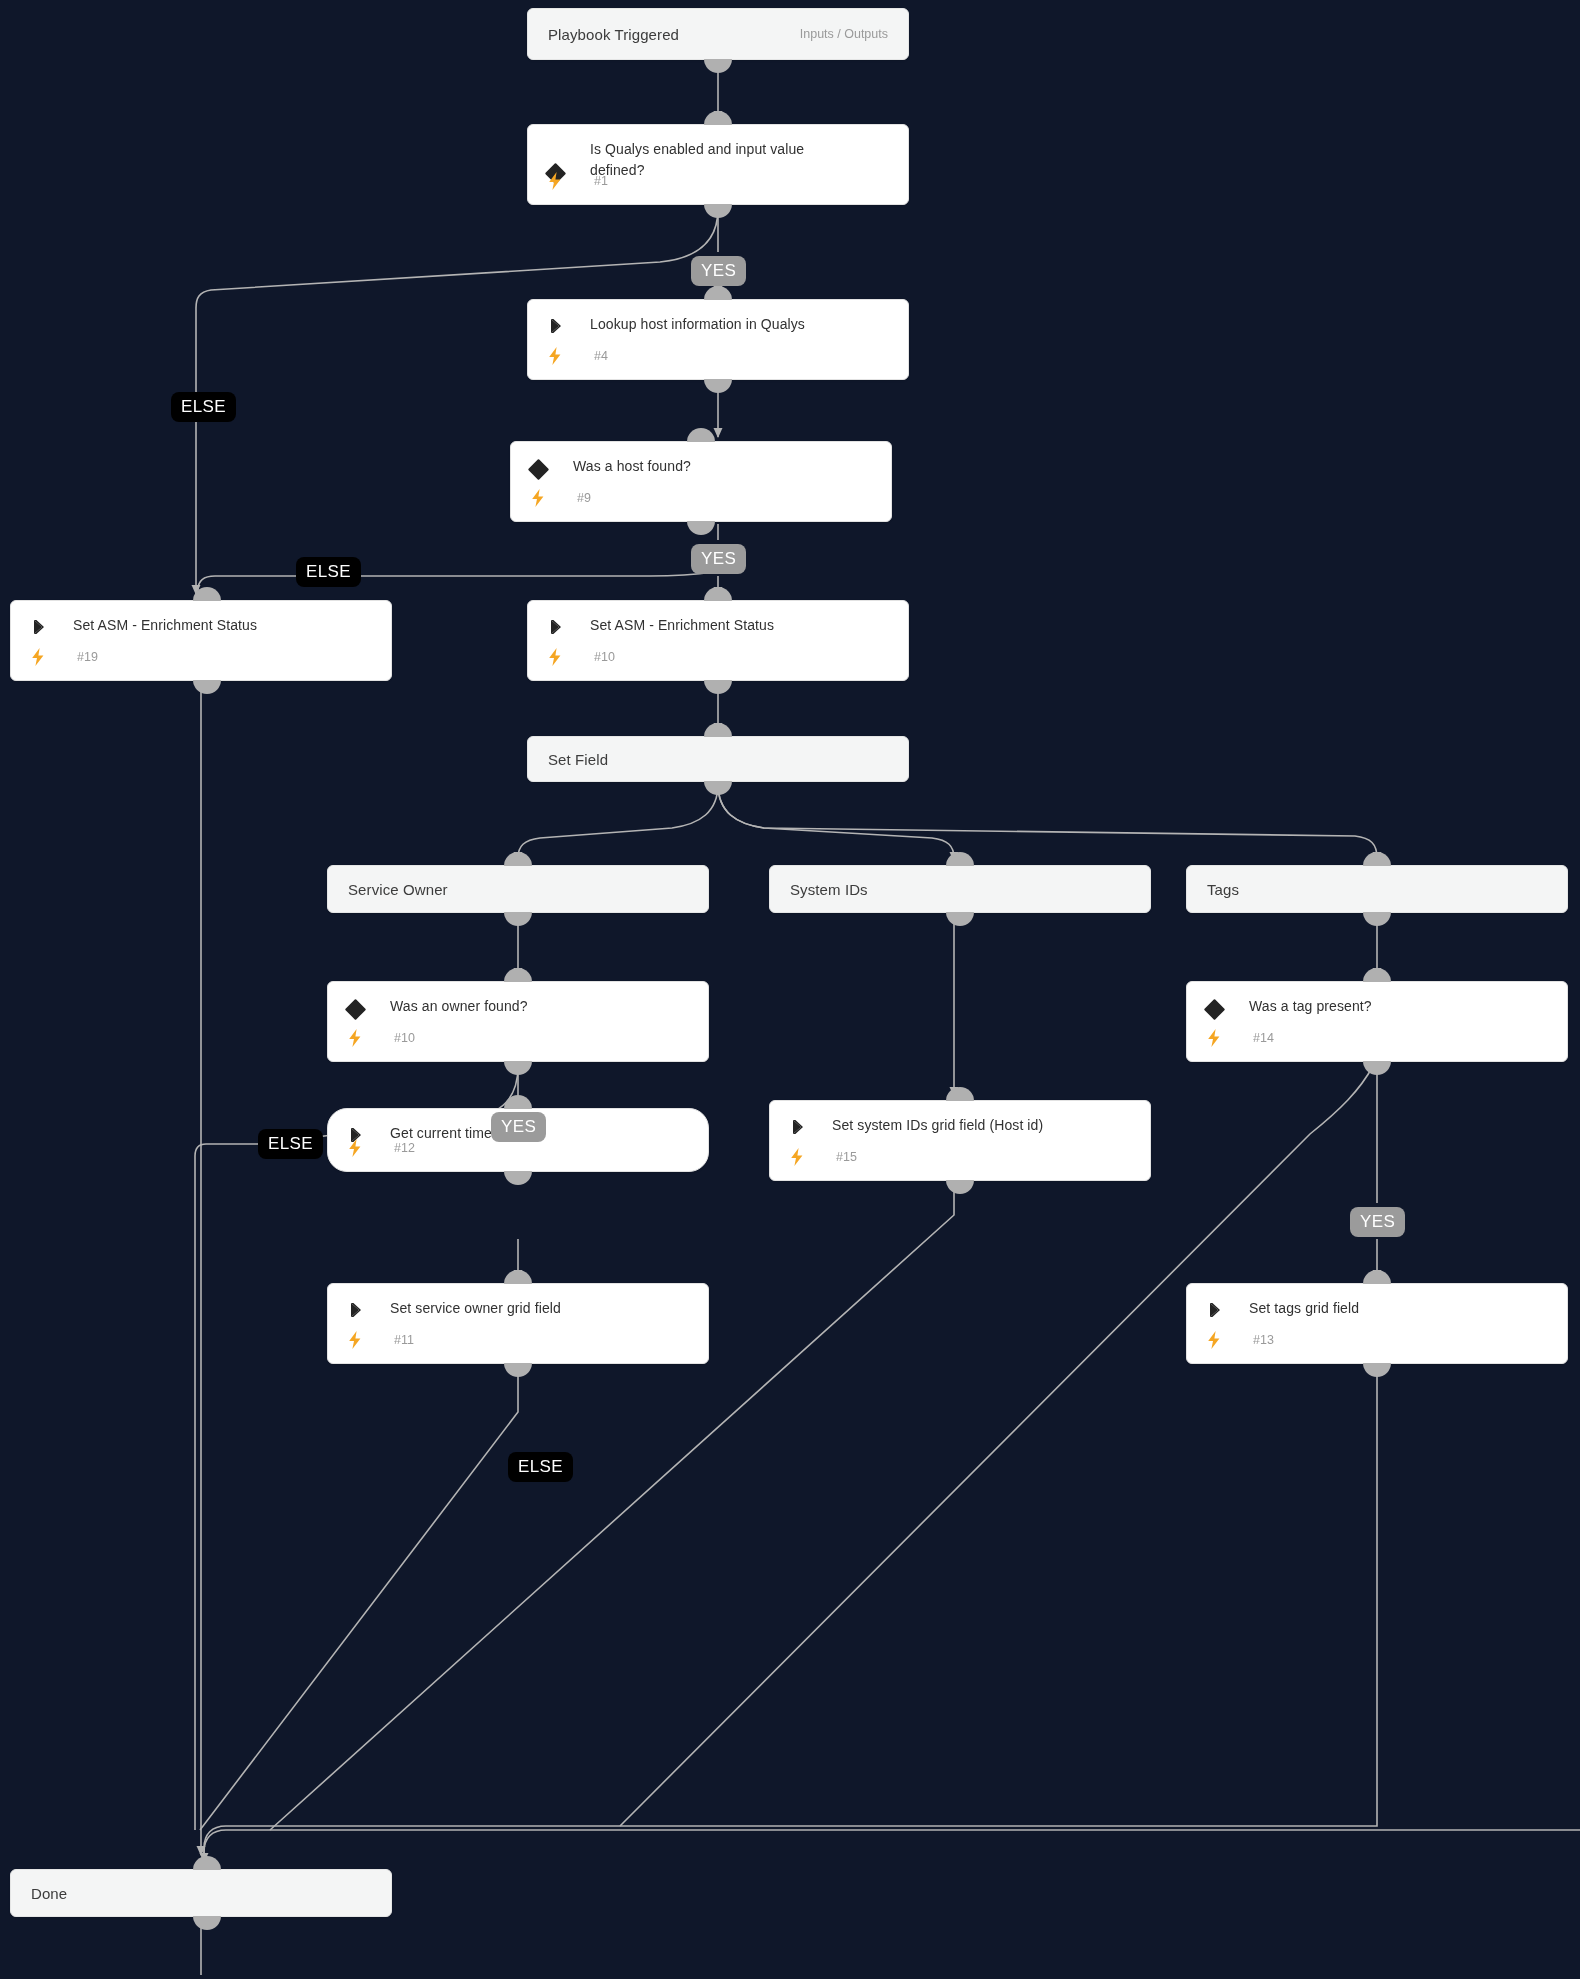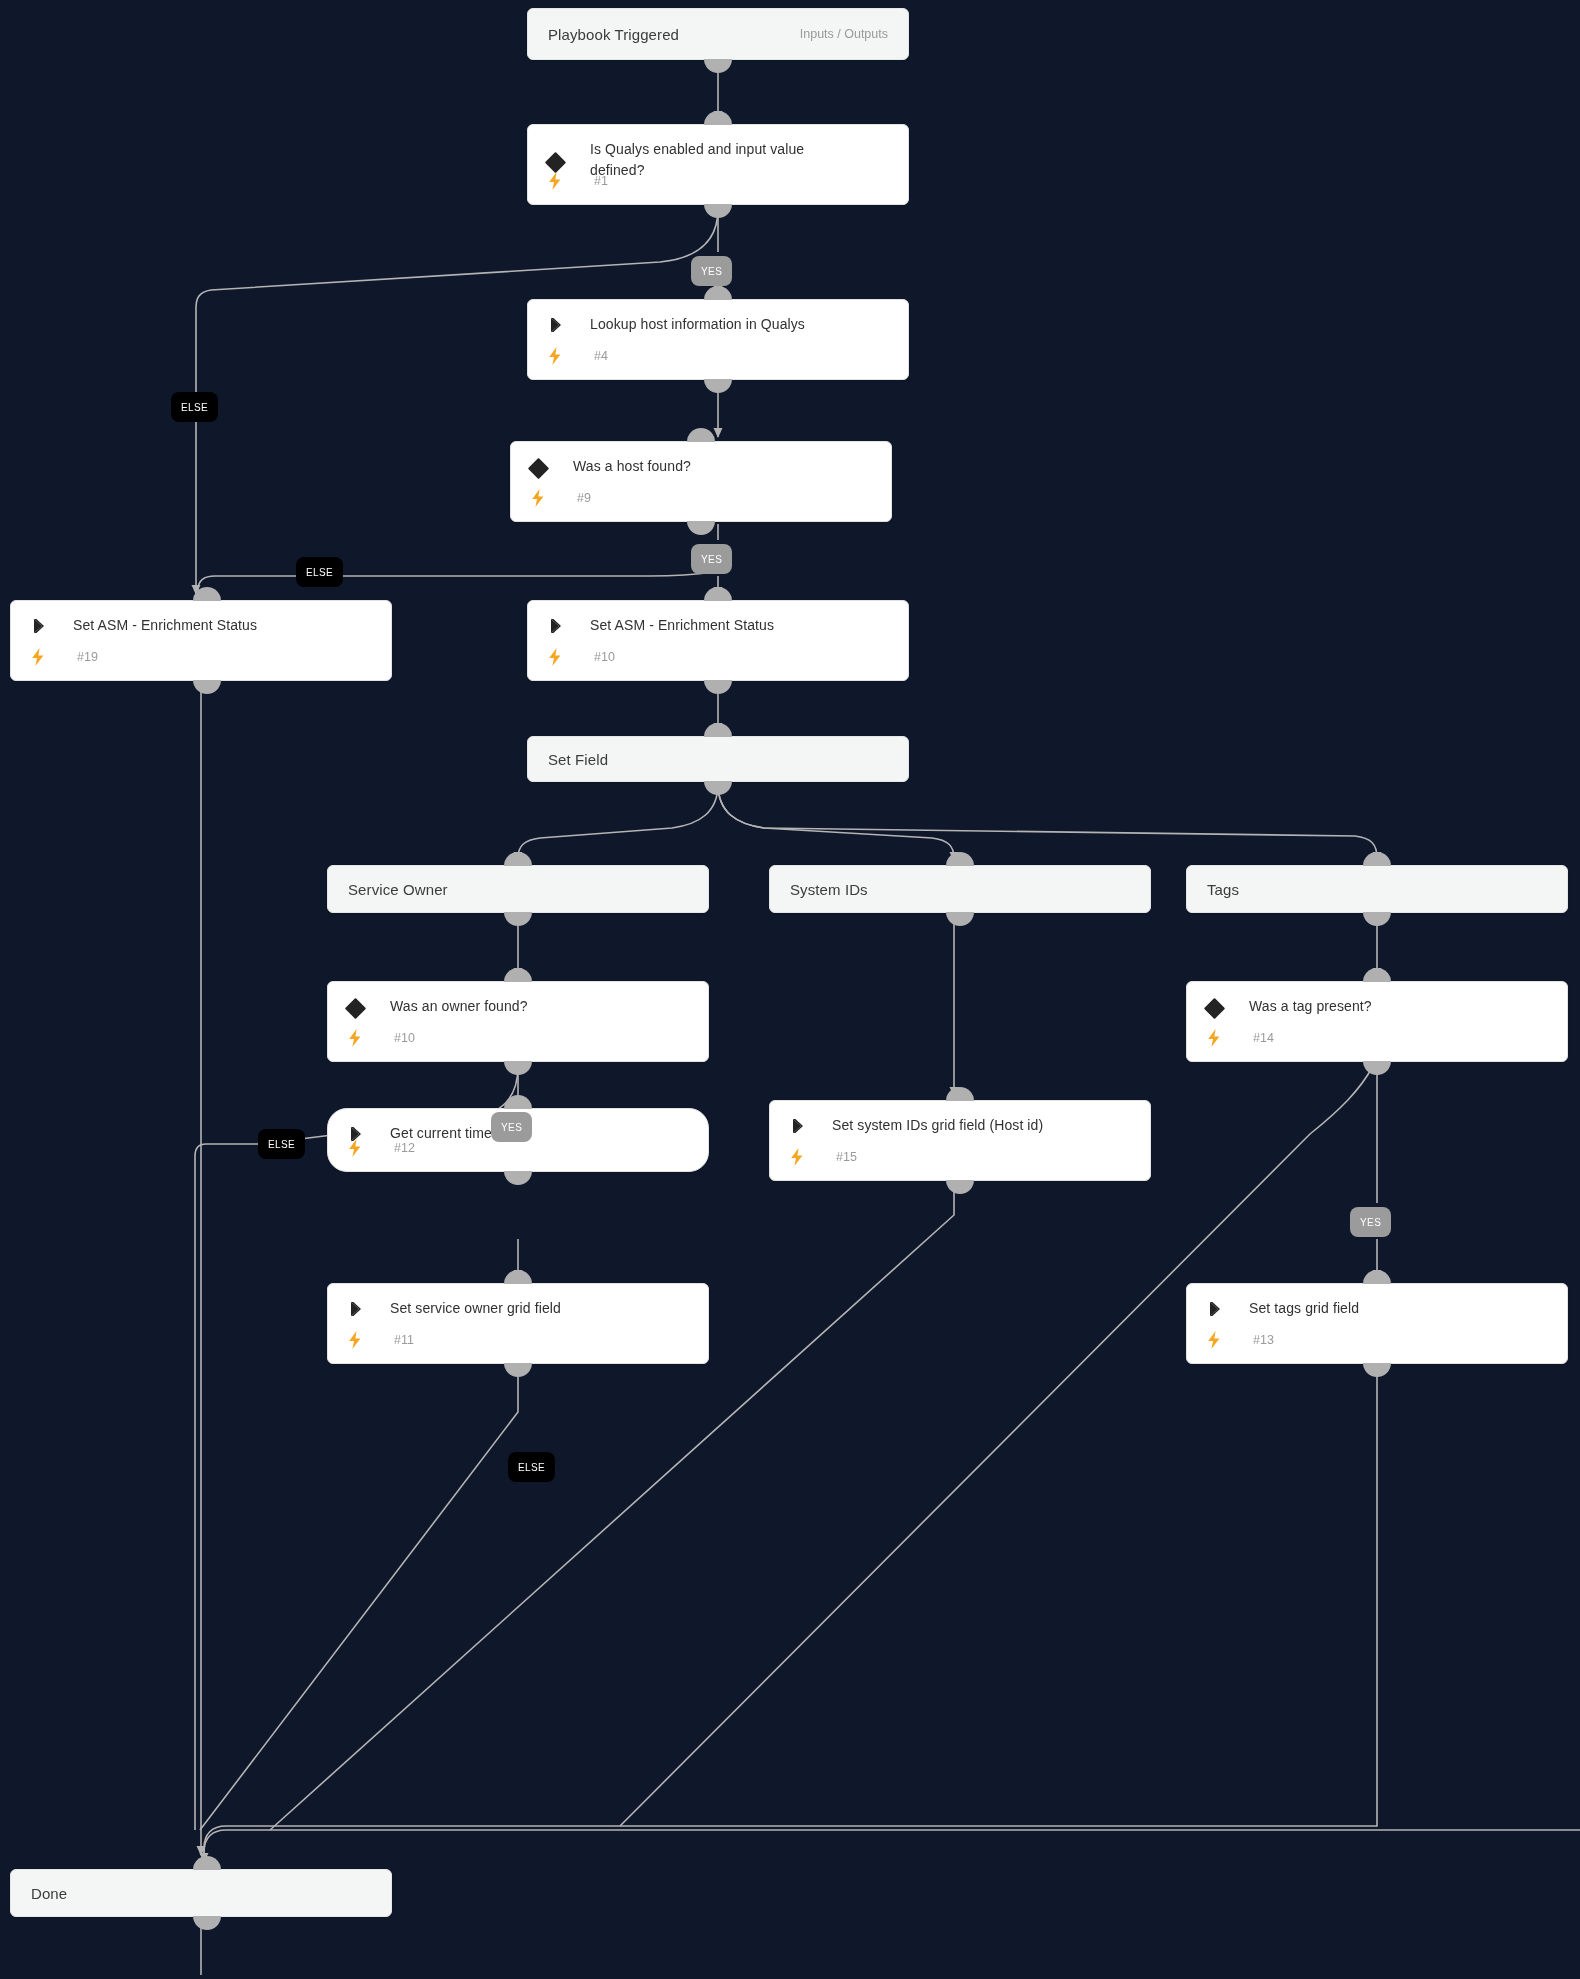--- a/index.html
+++ b/index.html
@@ -61,21 +61,21 @@
 
   
   .node-body {
     position: relative;
     height: 100%;
     padding: 14px 16px 0 16px;
     box-sizing: border-box;
   }
   .node-row {
     display: flex;
-    align-items: center;
+    align-items: flex-end;
   }
   .icon-slot {
     width: 42px;
     flex: 0 0 42px;
     display: flex;
     justify-content: flex-start;
     padding-left: 4px;
     padding-top: 1px;
   }
   .node-label {
@@ -139,21 +139,21 @@
   
   .badge {
     position: absolute;
     box-sizing: border-box;
     display: flex;
     align-items: center;
     justify-content: center;
     height: 30px;
     padding: 0 10px;
     border-radius: 8px;
-    font-size: 10px;
+    font-size: 17px;
     letter-spacing: .4px;
     color: #ffffff;
   }
   .badge.yes { background: #9b9b9b; }
   .badge.els { background: #000000; }
 </style>
 </head>
 <body>
 
 <div id="canvas">

